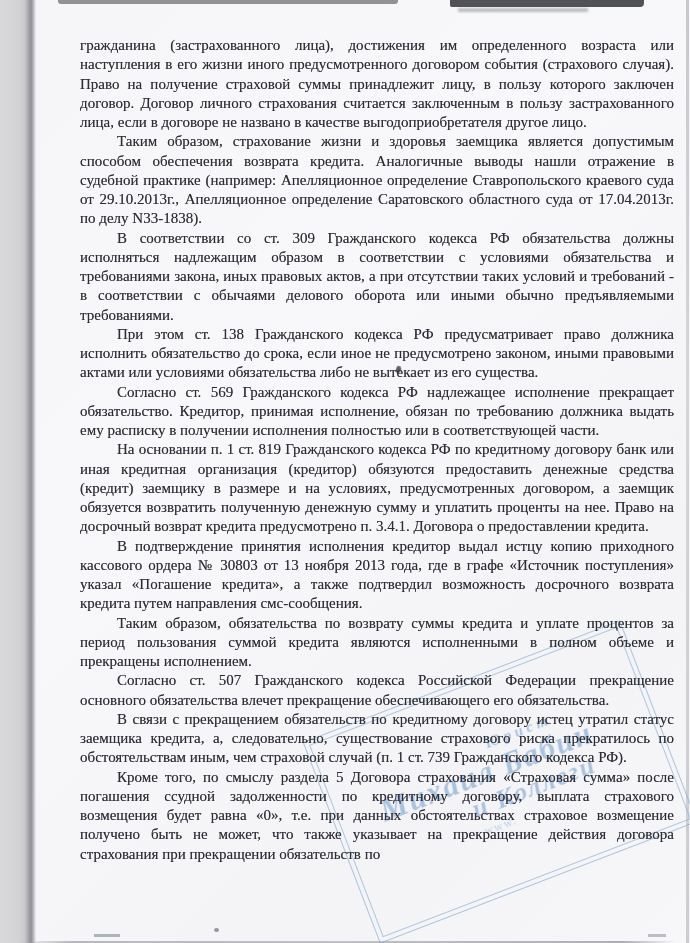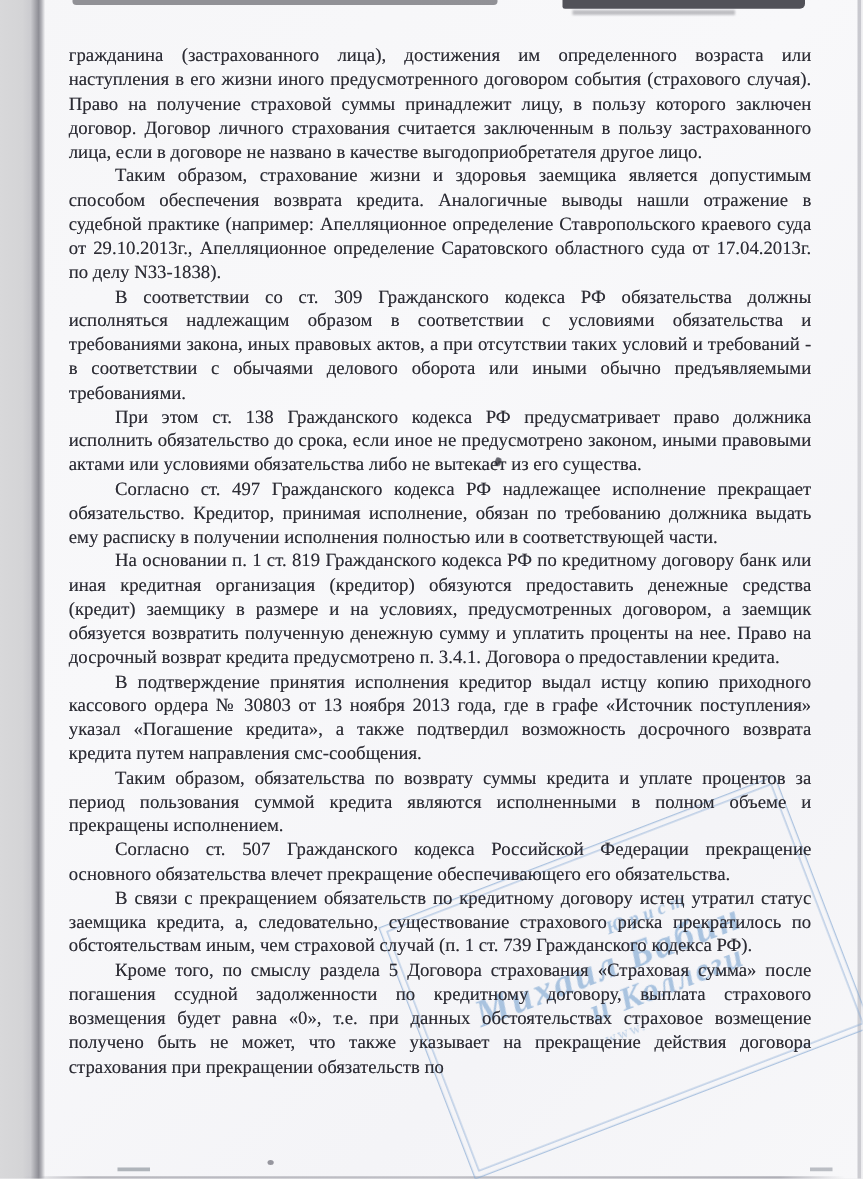--- a/index.html
+++ b/index.html
@@ -57,21 +57,21 @@
   }
   .watermark::before{
     content:"";position:absolute;inset:4px;border:1.6px solid rgba(136,170,212,.8);
   }
   .wm-1{font-size:15px;letter-spacing:4px;font-weight:bold;font-style:italic;margin-left:70px;}
   .wm-2{font-size:31px;font-weight:bold;font-style:italic;letter-spacing:2px;margin-left:-18px;}
   .wm-3{font-size:26px;font-weight:bold;font-style:italic;letter-spacing:2px;margin-left:60px;margin-top:-2px;}
   .wm-4{font-size:12px;letter-spacing:1.5px;opacity:.75;margin-left:-30px;margin-top:2px;}
   
   .doc-text{
-    position:absolute;left:55px;top:36px;width:594px;z-index:2;
+    position:absolute;left:80px;top:36px;width:594px;z-index:2;
     font-size:15px;line-height:19.25px;color:#2c2c34;
     text-align:justify;
     text-shadow:0 0 .5px rgba(48,48,58,.55);
   }
   .doc-text p{margin:0;padding:0;}
   .doc-text p.indent{text-indent:37px;}
 </style>
 </head>
 <body>
 
@@ -82,21 +82,21 @@
     <div class="wm-2">Михаил Бабин</div>
     <div class="wm-3">и Коллеги</div>
     <div class="wm-4">www.</div>
   </div>
 
   <div class="doc-text">
     <p>гражданина (застрахованного лица), достижения им определенного возраста или наступления в его жизни иного предусмотренного договором события (страхового случая). Право на получение страховой суммы принадлежит лицу, в пользу которого заключен договор. Договор личного страхования считается заключенным в пользу застрахованного лица, если в договоре не названо в качестве выгодоприобретателя другое лицо.</p>
     <p class="indent">Таким образом, страхование жизни и здоровья заемщика является допустимым способом обеспечения возврата кредита. Аналогичные выводы нашли отражение в судебной практике (например: Апелляционное определение Ставропольского краевого суда от 29.10.2013г., Апелляционное определение Саратовского областного суда от 17.04.2013г. по делу N33-1838).</p>
     <p class="indent">В соответствии со ст. 309 Гражданского кодекса РФ обязательства должны исполняться надлежащим образом в соответствии с условиями обязательства и требованиями закона, иных правовых актов, а при отсутствии таких условий и требований - в соответствии с обычаями делового оборота или иными обычно предъявляемыми требованиями.</p>
     <p class="indent">При этом ст. 138 Гражданского кодекса РФ предусматривает право должника исполнить обязательство до срока, если иное не предусмотрено законом, иными правовыми актами или условиями обязательства либо не вытекает из его существа.</p>
-    <p class="indent">Согласно ст. 497 Гражданского кодекса РФ надлежащее исполнение прекращает обязательство. Кредитор, принимая исполнение, обязан по требованию должника выдать ему расписку в получении исполнения полностью или в соответствующей части.</p>
+    <p class="indent">Согласно ст. 569 Гражданского кодекса РФ надлежащее исполнение прекращает обязательство. Кредитор, принимая исполнение, обязан по требованию должника выдать ему расписку в получении исполнения полностью или в соответствующей части.</p>
     <p class="indent">На основании п. 1 ст. 819 Гражданского кодекса РФ по кредитному договору банк или иная кредитная организация (кредитор) обязуются предоставить денежные средства (кредит) заемщику в размере и на условиях, предусмотренных договором, а заемщик обязуется возвратить полученную денежную сумму и уплатить проценты на нее. Право на досрочный возврат кредита предусмотрено п. 3.4.1. Договора о предоставлении кредита.</p>
     <p class="indent">В подтверждение принятия исполнения кредитор выдал истцу копию приходного кассового ордера № 30803 от 13 ноября 2013 года, где в графе «Источник поступления» указал «Погашение кредита», а также подтвердил возможность досрочного возврата кредита путем направления смс-сообщения.</p>
     <p class="indent">Таким образом, обязательства по возврату суммы кредита и уплате процентов за период пользования суммой кредита являются исполненными в полном объеме и прекращены исполнением.</p>
     <p class="indent">Согласно ст. 507 Гражданского кодекса Российской Федерации прекращение основного обязательства влечет прекращение обеспечивающего его обязательства.</p>
     <p class="indent">В связи с прекращением обязательств по кредитному договору истец утратил статус заемщика кредита, а, следовательно, существование страхового риска прекратилось по обстоятельствам иным, чем страховой случай (п. 1 ст. 739 Гражданского кодекса РФ).</p>
     <p class="indent">Кроме того, по смыслу раздела 5 Договора страхования «Страховая сумма» после погашения ссудной задолженности по кредитному договору, выплата страхового возмещения будет равна «0», т.е. при данных обстоятельствах страховое возмещение получено быть не может, что также указывает на прекращение действия договора страхования при прекращении обязательств по</p>
   </div>
 
   <div class="pen-mark"></div>
 

